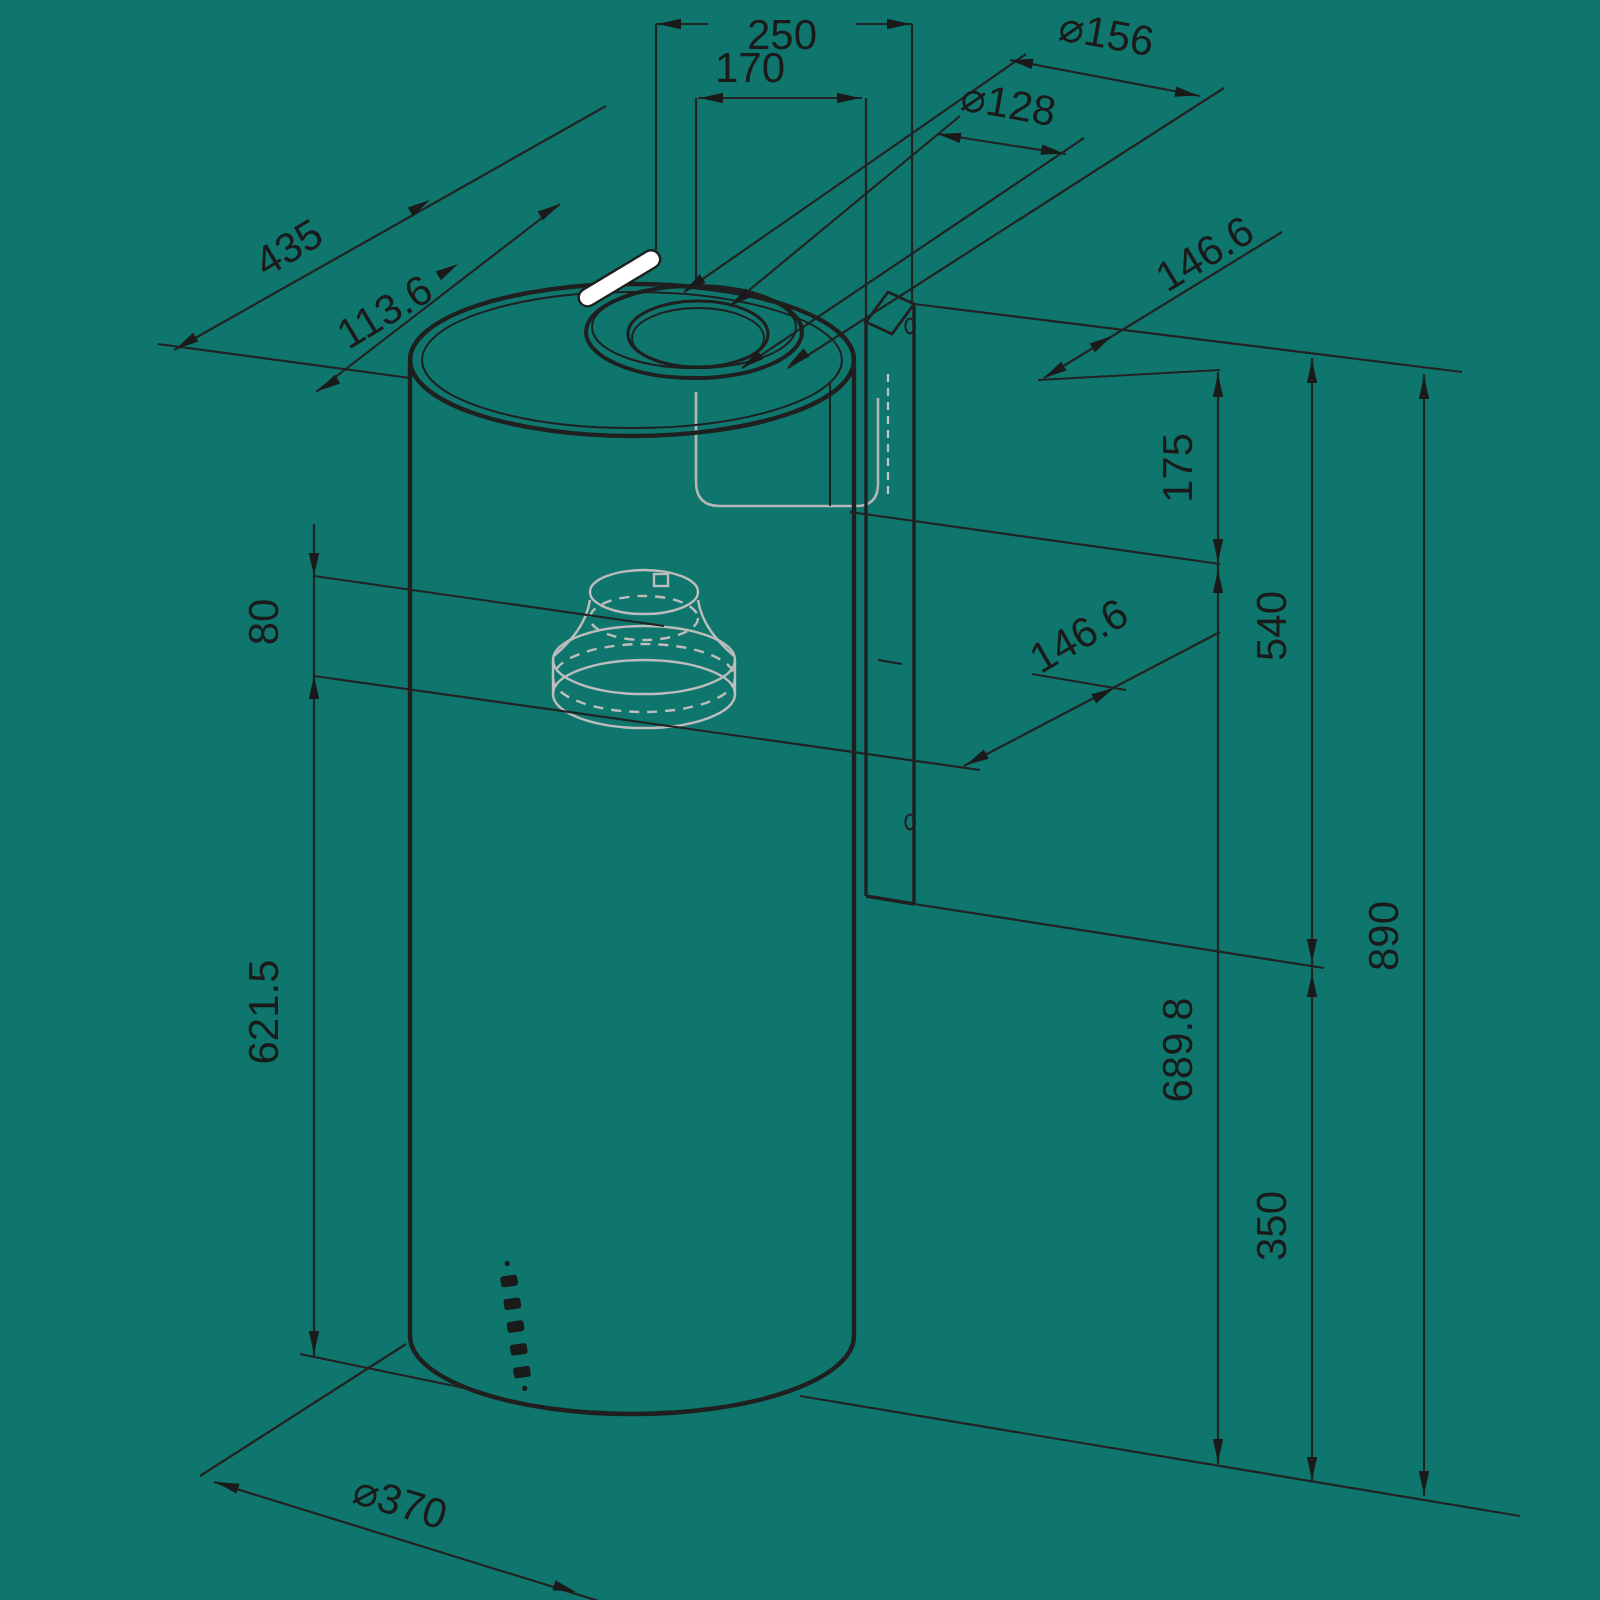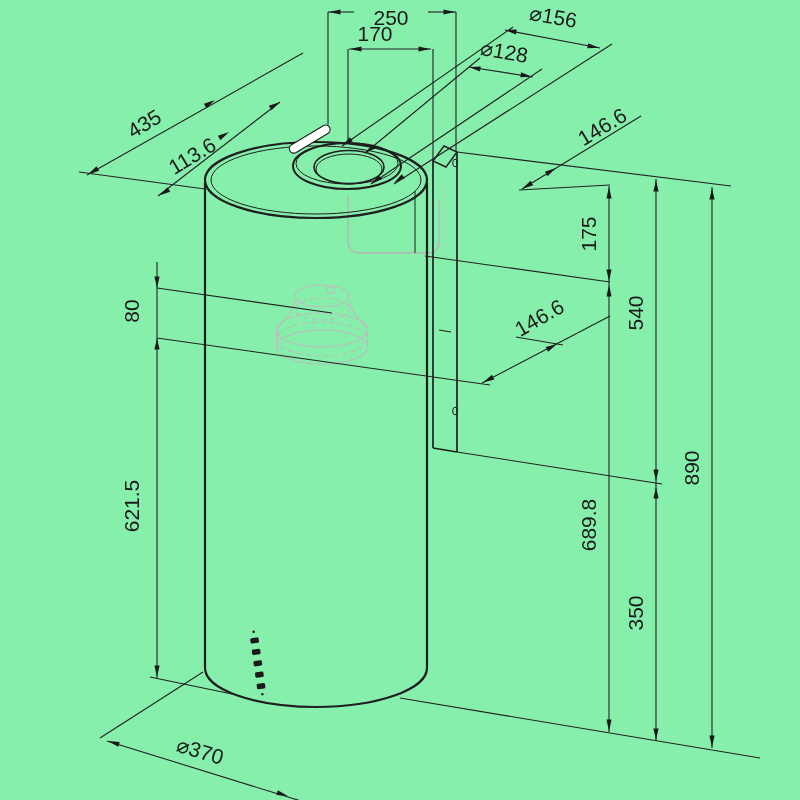--- a/index.html
+++ b/index.html
@@ -1,16 +1,16 @@
 <!DOCTYPE html>
 <html><head>
 <meta charset="utf-8">
 <style>
   html,body{margin:0;padding:0;background:#ffffff;}
-  .page{width:800px;height:800px;position:relative;background:#86efac;overflow:hidden;}
+  .page{width:800px;height:800px;position:relative;background:#0f766e;overflow:hidden;}
   svg{display:block;}
   text{font-family:"Liberation Sans","DejaVu Sans",sans-serif;fill:#1a1a1a;}
   .dim-label{font-size:21px;}
   .obj{stroke:#1f1f1f;fill:none;}
   .obj-thick{stroke:#1f1f1f;stroke-width:2.2;fill:none;}
   .obj-med{stroke:#1f1f1f;stroke-width:1.7;fill:none;}
   .obj-thin{stroke:#1f1f1f;stroke-width:1;fill:none;}
   .dim{stroke:#222;stroke-width:1.1;fill:none;}
   .ghost{stroke:#bdbdbd;stroke-width:1.2;fill:none;}
   .ghost-dash{stroke:#bdbdbd;stroke-width:1.2;fill:none;stroke-dasharray:5 4;}

